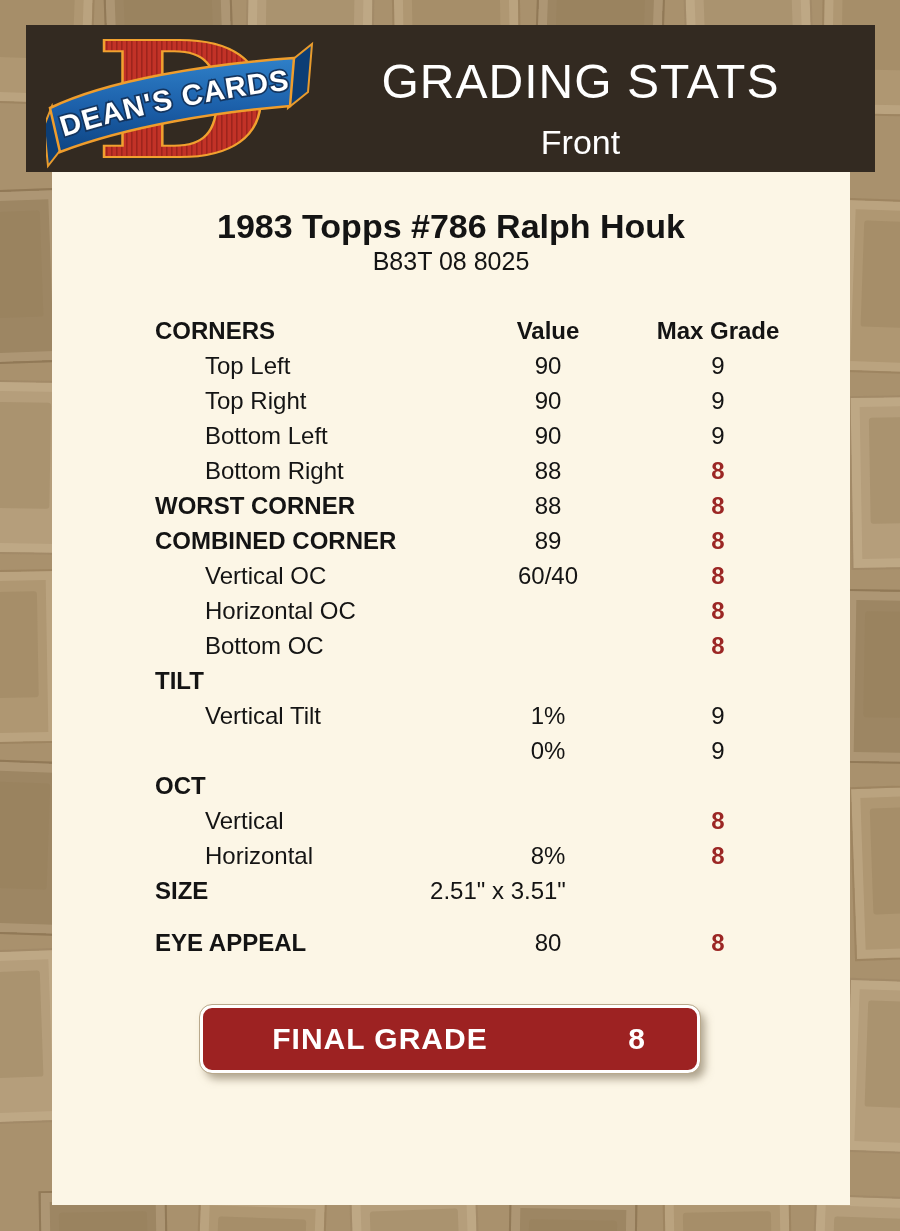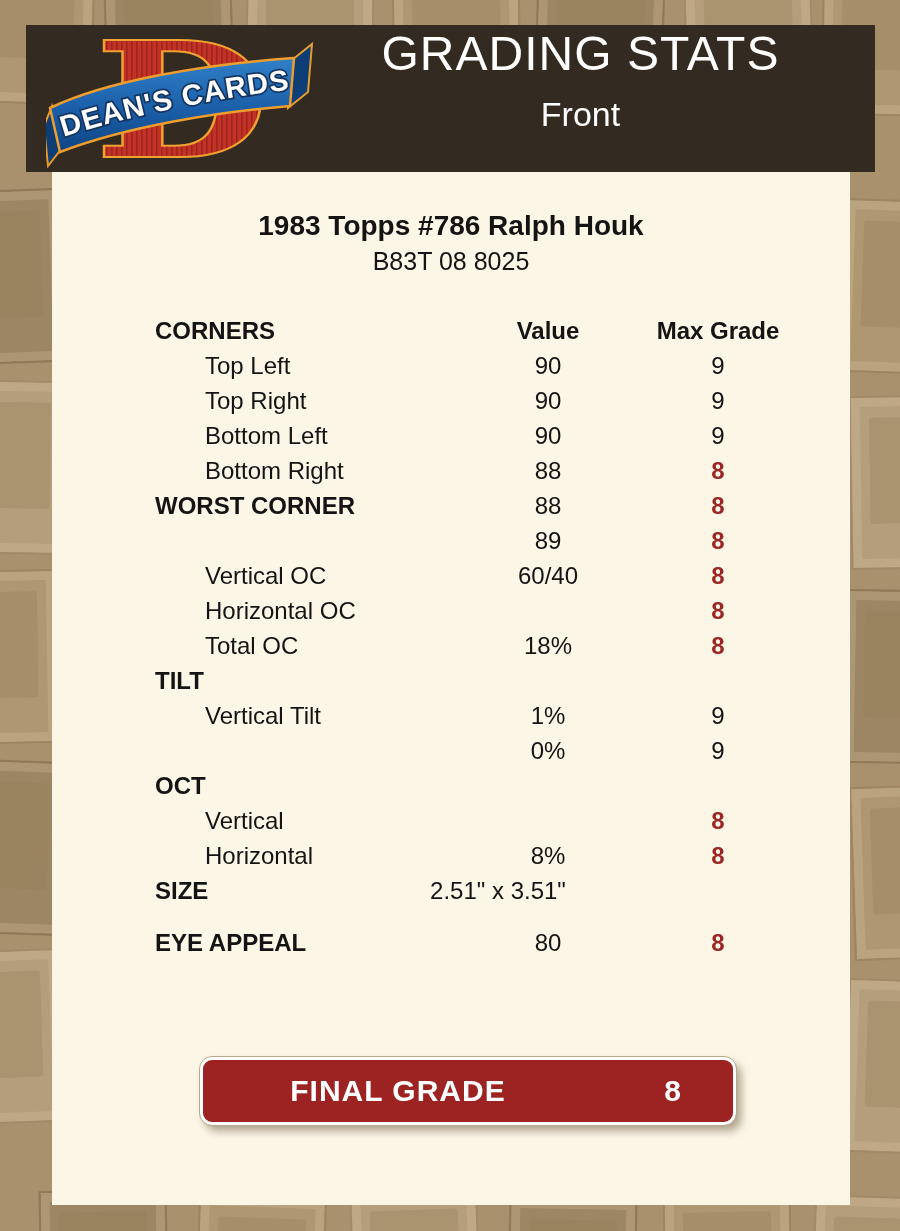--- a/index.html
+++ b/index.html
@@ -13,49 +13,49 @@
            box-shadow: inset 0 0 0 9px rgba(214,195,163,.28);}
   .bg-card.dark{background:#9d8663;}
   .bg-card.light{background:#b59e7b;}
   .bg-card::after{content:"";position:absolute;left:18px;top:20px;right:18px;bottom:44px;
            background:rgba(150,125,90,.35);border-radius:3px;}
 
   
   .header-bar{position:absolute;left:26px;top:25px;width:849px;height:147px;background:#332a21;}
   .logo{position:absolute;left:20px;top:3px;width:272px;height:142px;}
   .header-titles{position:absolute;left:290px;right:30px;top:0;bottom:0;
-                 display:flex;flex-direction:column;align-items:center;}
+                 display:flex;flex-direction:column;align-items:center;padding-top:28px;}
   .grading-title{color:#ffffff;font-size:48px;line-height:58px;letter-spacing:1px;font-weight:400;white-space:nowrap;}
   .grading-subtitle{color:#ffffff;font-size:34px;line-height:46px;margin-top:8px;font-weight:400;}
 
   
   .panel{position:absolute;left:52px;top:172px;width:798px;height:1033px;background:#fcf6e6;color:#141414;}
-  .card-title{margin-top:36px;text-align:center;font-size:28px;line-height:36px;font-weight:bold;}
+  .card-title{margin-top:36px;text-align:center;font-size:34px;line-height:36px;font-weight:bold;}
   .card-code{text-align:center;font-size:25px;line-height:34px;}
 
   
   .grading-table{margin-top:35px;}
   .trow{position:relative;height:35px;}
   .trow.gap{margin-top:17px;}
   .cell-label{position:absolute;left:103px;line-height:35px;font-size:24px;white-space:nowrap;}
   .trow.item .cell-label{left:153px;}
   .trow.header .cell-label,.trow.section .cell-label{font-weight:bold;}
   .cell-value{position:absolute;left:356px;width:280px;text-align:center;line-height:35px;font-size:24px;}
   .trow.wide .cell-value{left:286px;width:320px;}
   .trow.header .cell-value{font-weight:bold;}
   .cell-max{position:absolute;left:566px;width:200px;text-align:center;line-height:35px;font-size:24px;}
   .trow.header .cell-max{font-weight:bold;text-align:center;}
   .cell-max.hl{color:#9b2624;font-weight:bold;}
 
   
-  .final-grade{position:absolute;left:148px;top:885px;width:494px;height:62px;
+  .final-grade{position:absolute;left:148px;top:833px;width:494px;height:62px;
                background:#9d2222;border:3px solid #ffffff;border-radius:12px;
                outline:1px solid #b9a98c;
                box-shadow:5px 6px 8px rgba(110,95,70,.55);
-               color:#ffffff;cursor:pointer;padding-left:36px;}
+               color:#ffffff;cursor:pointer;}
   .final-grade-label{position:absolute;left:30px;right:170px;top:0;bottom:0;
                display:flex;align-items:center;justify-content:center;
                font-size:30px;font-weight:bold;letter-spacing:1px;white-space:nowrap;}
   .final-grade-value{position:absolute;right:52px;top:0;bottom:0;
                display:flex;align-items:center;font-size:30px;font-weight:bold;}
 </style>
 </head>
 <body>
 
 <div class="page">
@@ -148,35 +148,35 @@
           <span class="cell-label">Bottom Right</span>
           <span class="cell-value">88</span>
           <span class="cell-max hl">8</span>
         </div>
         <div class="trow section">
           <span class="cell-label">WORST CORNER</span>
           <span class="cell-value">88</span>
           <span class="cell-max hl">8</span>
         </div>
         <div class="trow section">
+          <span class="cell-label">COMBINED CORNER</span>
           <span class="cell-value">89</span>
           <span class="cell-max hl">8</span>
         </div>
         <div class="trow item">
           <span class="cell-label">Vertical OC</span>
           <span class="cell-value">60/40</span>
           <span class="cell-max hl">8</span>
         </div>
         <div class="trow item">
           <span class="cell-label">Horizontal OC</span>
           <span class="cell-max hl">8</span>
         </div>
         <div class="trow item">
-          <span class="cell-label">Total OC</span>
-          <span class="cell-value">18%</span>
+          <span class="cell-label">Bottom OC</span>
           <span class="cell-max hl">8</span>
         </div>
         <div class="trow section">
           <span class="cell-label">TILT</span>
           <span class="cell-value"></span>
           <span class="cell-max"></span>
         </div>
         <div class="trow item">
           <span class="cell-label">Vertical Tilt</span>
           <span class="cell-value">1%</span>

